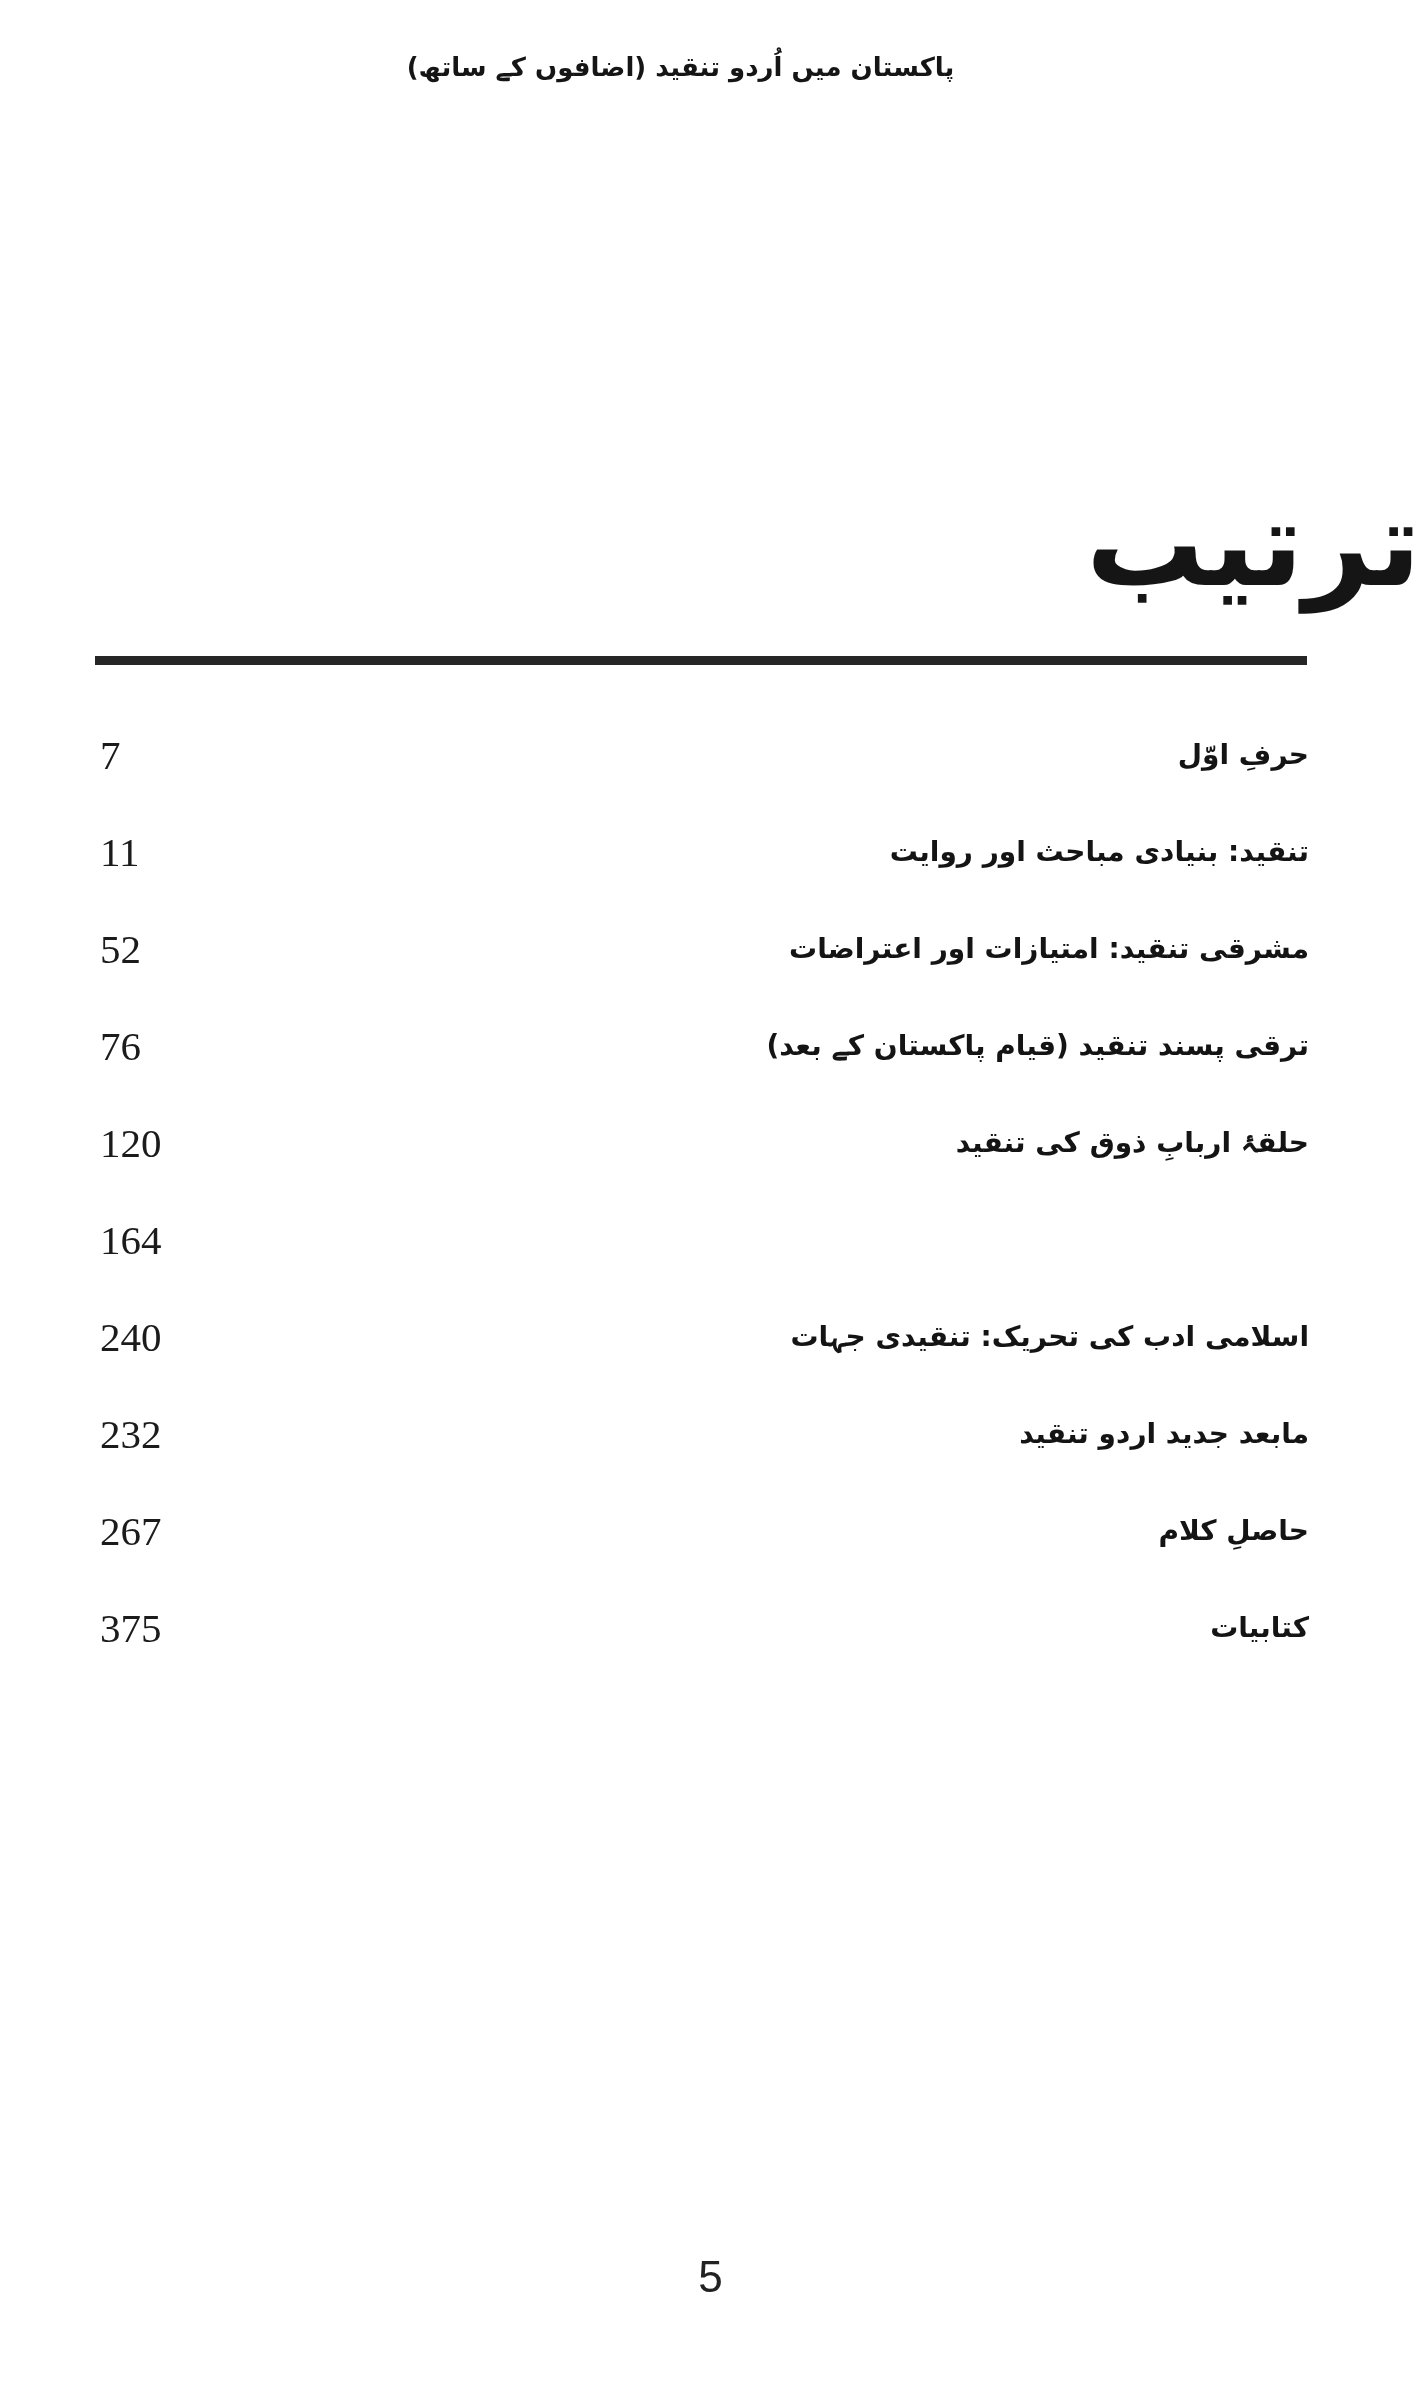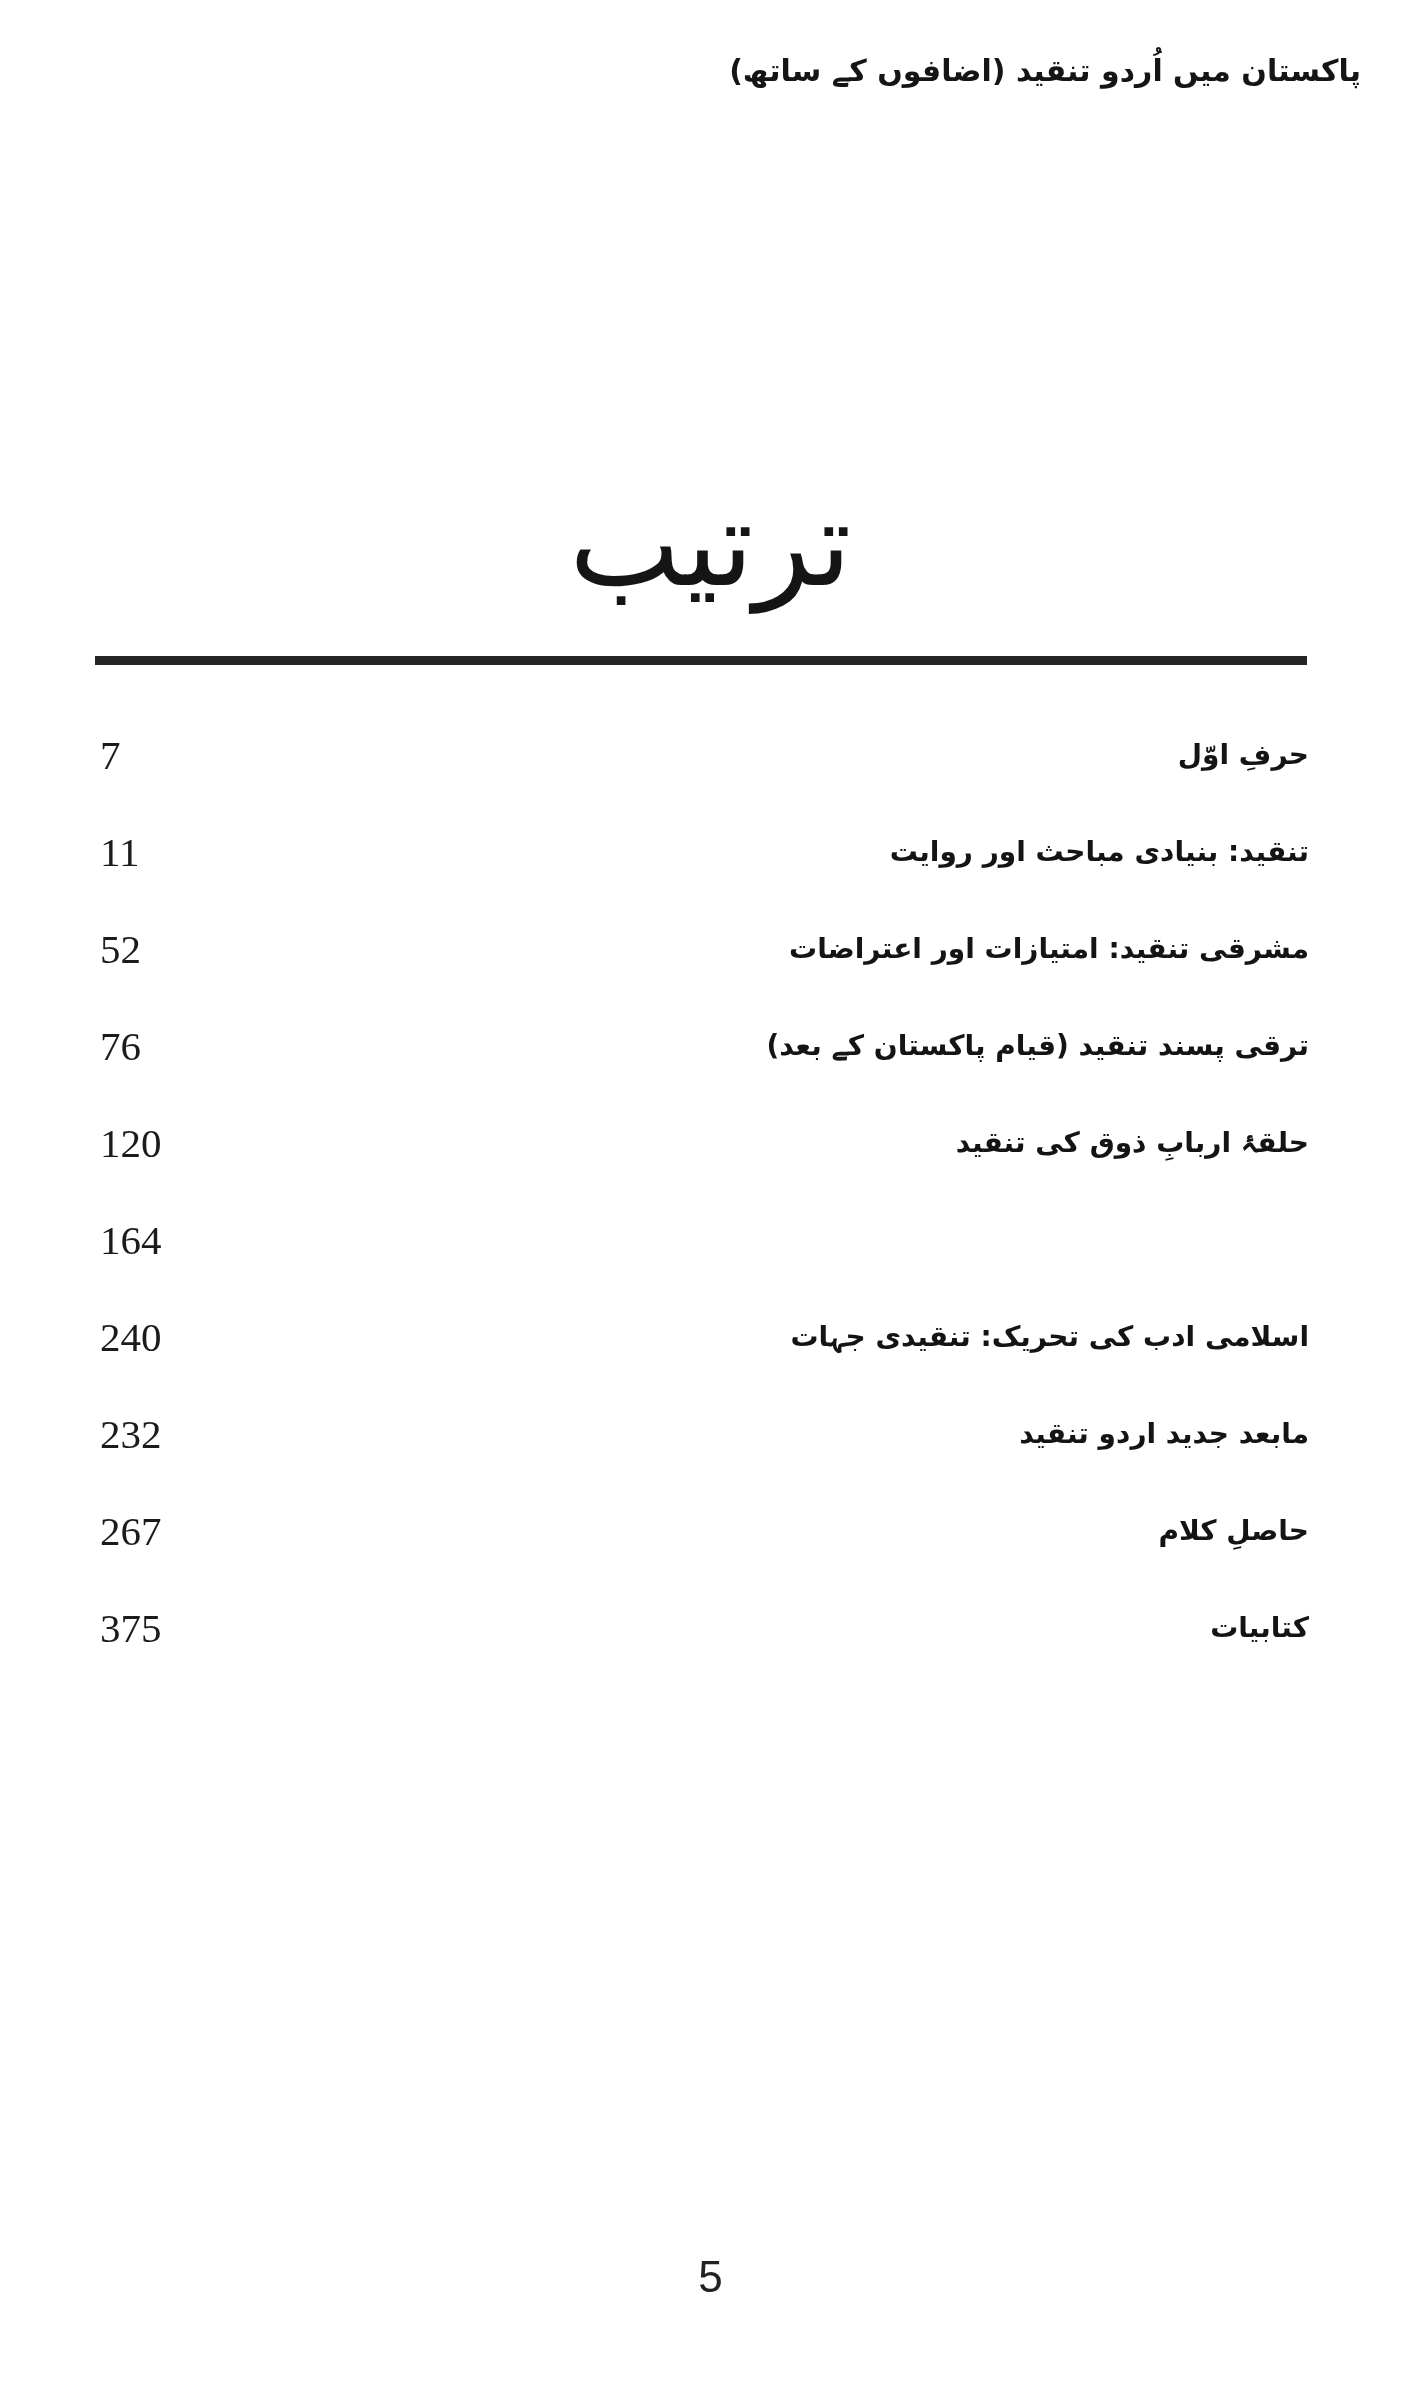--- a/index.html
+++ b/index.html
@@ -14,38 +14,38 @@
     background: #ffffff;
     overflow: hidden;
   }
 
   
   .running-header {
     position: absolute;
     top: 48px;
     left: 0;
     right: 60px;
-    text-align: right;
+    text-align: center;
     direction: rtl;
-    font-size: 30px;
+    font-size: 26px;
     font-weight: bold;
     line-height: 1.5;
     color: #151515;
   }
 
   
   .contents-title {
     position: absolute;
     top: 468px;
     left: 0;
     right: 0;
-    text-align: center;
+    text-align: right;
     direction: rtl;
     font-size: 118px;
-    font-weight: normal;
+    font-weight: bold;
     line-height: 1.3;
     color: #151515;
   }
 
   
   .title-rule {
     position: absolute;
     top: 656px;
     left: 95px;
     width: 1212px;

